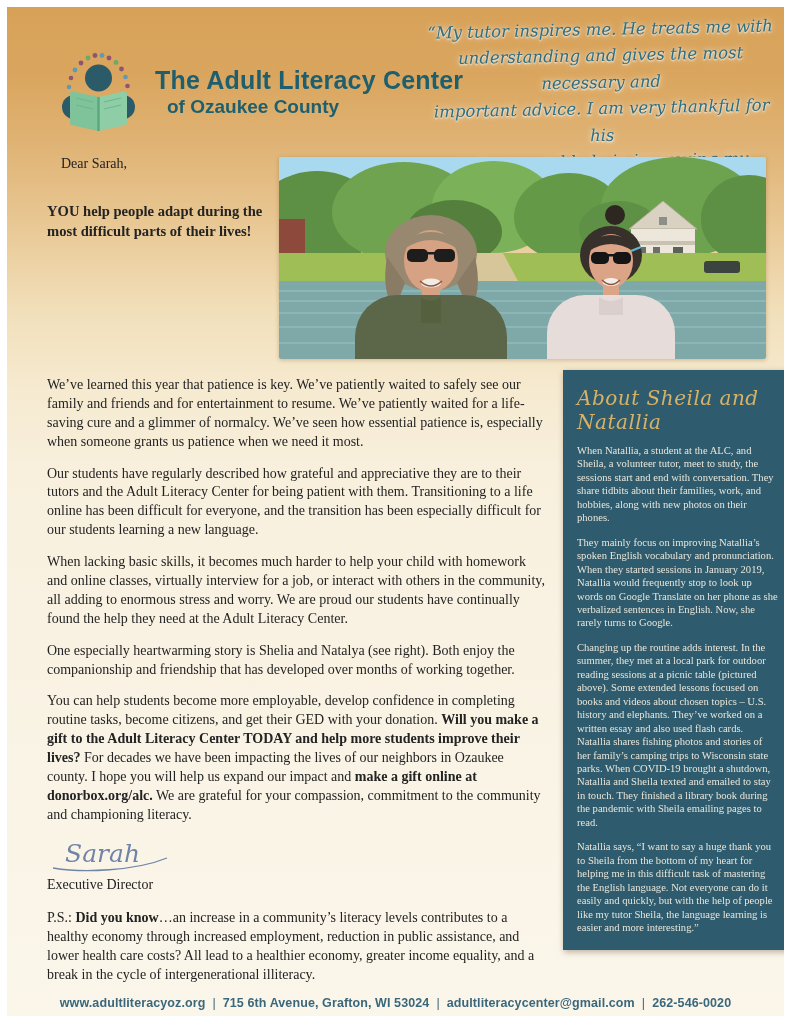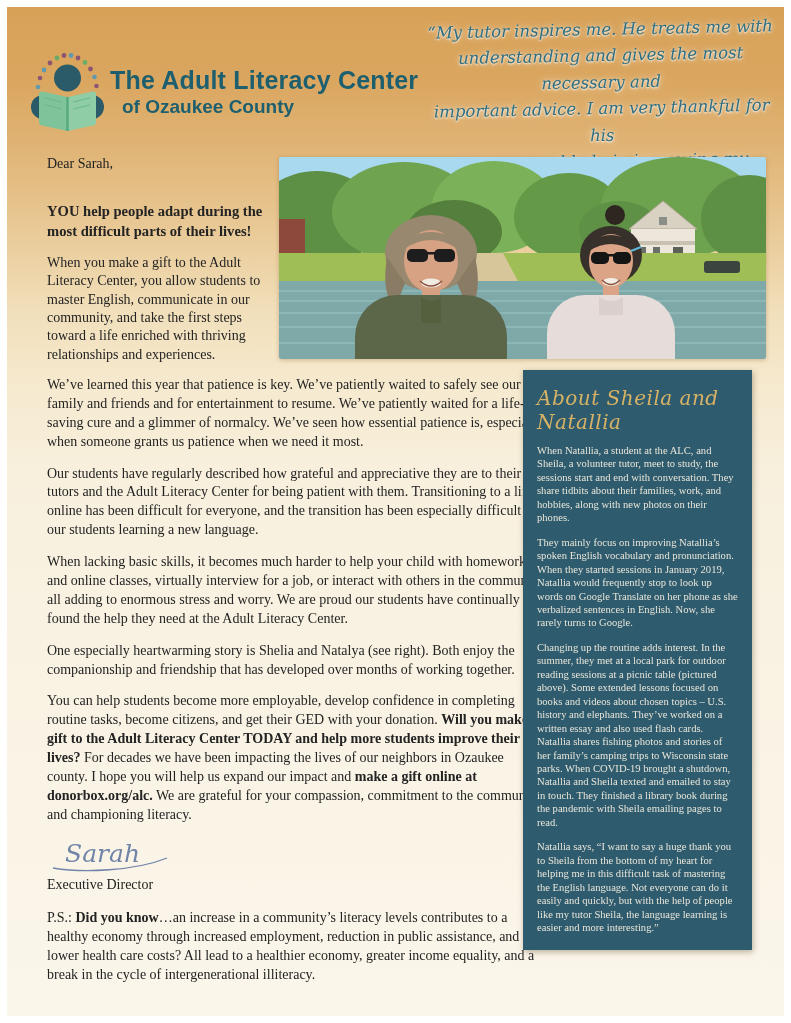--- a/index.html
+++ b/index.html
@@ -11,55 +11,55 @@
     overflow:hidden;
     background:linear-gradient(180deg,
       #d7a158 0%, #daa65f 7%, #e0b476 14%, #e9c996 22%,
       #f1dfba 30%, #f6ead0 38%, #f8f0dd 46%, #f9f2e2 60%,
       #faf4e7 80%, #fbf6ea 100%);
     font-family:"Liberation Serif", serif;
     color:#232323;
   }
 
   
-  .header{position:absolute;left:19px;top:38px;display:flex;align-items:center;justify-content:space-between;}
+  .header{position:absolute;left:50px;top:38px;display:flex;align-items:center;gap:14px;justify-content:space-between;}
   .logo{width:84px;height:94px;}
   .org-name{font-family:"Liberation Sans", sans-serif;color:#1d5f6e;}
   .org-line1{font-size:25px;font-weight:700;letter-spacing:.2px;line-height:1.15;}
   .org-line2{font-size:19px;font-weight:700;line-height:1.25;margin-left:12px;}
 
   .quote{
     position:absolute;top:10px;right:6px;width:352px;
     text-align:center;transform:rotate(-1.2deg);
     font-family:"DejaVu Serif", serif;font-style:italic;
     font-size:16.5px;line-height:1.6;color:#2f6e80;
     text-shadow:0 1px 2px rgba(255,255,255,.95), 0 0 7px rgba(255,255,255,.8);
   }
   .quote-attr{font-size:15px;margin-top:1px;}
 
   
   .photo{position:absolute;left:272px;top:150px;width:487px;height:202px;
     box-shadow:0 1px 4px rgba(120,90,40,.35);overflow:hidden;border-radius:2px;}
 
   
   .greeting-block{position:absolute;left:40px;top:148px;width:230px;font-size:14px;line-height:1.33;}
-  .greeting{margin:0 0 27px 0;}
+  .greeting{margin:0 0 27px 14px;}
   .intro-bold{margin:0 0 13px 0;font-weight:bold;font-size:14.6px;line-height:1.38;}
   .greeting-p{margin:0;line-height:1.31;}
 
   .body-col{position:absolute;left:40px;top:361px;width:500px;font-size:14px;line-height:1.35;}
   .body-col p{margin:8px 0 13px 0;}
   .closing{margin-bottom:2px !important;}
   .signature-wrap{height:36px;margin:2px 0 2px 2px;}
   .signer{line-height:1.3;margin:0 !important;}
   .ps{margin-top:15px !important;}
 
   
   .sidebar{
-    position:absolute;left:516px;top:363px;width:229px;box-sizing:border-box;
+    position:absolute;left:556px;top:363px;width:229px;box-sizing:border-box;
     background:#2e5b6d;padding:14px 14px 16px 14px;
     box-shadow:1px 2px 6px rgba(60,40,10,.35);
     color:#e9e6da;
   }
   .sidebar-title{
     font-family:"DejaVu Serif", serif;font-style:italic;
     font-size:20px;color:#d7b266;margin:2px 0 10px 0;letter-spacing:.5px;
   }
   .sidebar p{font-size:10.6px;line-height:1.27;margin:0 0 11px 0;}
   .sidebar p:last-child{margin-bottom:0;}
@@ -184,21 +184,20 @@
         <path d="M-9,41 Q0,50 9,41" fill="none" stroke="#8d5440" stroke-width="1.4"></path>
         <rect x="-64" y="56" width="128" height="124" rx="38" fill="#e6dcda"></rect>
         <path d="M-12,58 Q0,66 12,58 L12,76 L-12,76 Z" fill="#dbcfcd"></path>
       </g>
     </svg>
   </div>
 
   <div class="greeting-block">
     <p class="greeting">Dear Sarah,</p>
     <p class="intro-bold">YOU help people adapt during the most difficult parts of their lives!</p>
-    <p class="greeting-p">When you make a gift to the Adult Literacy Center, you allow students to master English, communicate in our community, and take the first steps toward a life enriched with thriving relationships and experiences.</p>
   </div>
 
   <div class="body-col">
     <p>We’ve learned this year that patience is key. We’ve patiently waited to safely see our family and friends and for entertainment to resume. We’ve patiently waited for a life-saving cure and a glimmer of normalcy. We’ve seen how essential patience is, especially when someone grants us patience when we need it most.</p>
     <p>Our students have regularly described how grateful and appreciative they are to their tutors and the Adult Literacy Center for being patient with them. Transitioning to a life online has been difficult for everyone, and the transition has been especially difficult for our students learning a new language.</p>
     <p>When lacking basic skills, it becomes much harder to help your child with homework and online classes, virtually interview for a job, or interact with others in the community, all adding to enormous stress and worry. We are proud our students have continually found the help they need at the Adult Literacy Center.</p>
     <p>One especially heartwarming story is Shelia and Natalya (see right). Both enjoy the companionship and friendship that has developed over months of working together.</p>
     <p><span>You can help students become more employable, develop confidence in completing routine tasks, become citizens, and get their GED with your donation. </span><strong>Will you make a gift to the Adult Literacy Center TODAY and help more students improve their lives?</strong><span> For decades we have been impacting the lives of our neighbors in Ozaukee county. I hope you will help us expand our impact and </span><strong>make a gift online at donorbox.org/alc.</strong><span> We are grateful for your compassion, commitment to the community and championing literacy.</span></p>
     <div class="signature-wrap">
       <svg width="130" height="36" viewBox="0 0 130 36">
@@ -211,14 +210,17 @@
   </div>
 
   <div class="sidebar">
     <div class="sidebar-title">About Sheila and Natallia</div>
     <p>When Natallia, a student at the ALC, and Sheila, a volunteer tutor, meet to study, the sessions start and end with conversation. They share tidbits about their families, work, and hobbies, along with new photos on their phones.</p>
     <p>They mainly focus on improving Natallia’s spoken English vocabulary and pronunciation. When they started sessions in January 2019, Natallia would frequently stop to look up words on Google Translate on her phone as she verbalized sentences in English. Now, she rarely turns to Google.</p>
     <p>Changing up the routine adds interest. In the summer, they met at a local park for outdoor reading sessions at a picnic table (pictured above). Some extended lessons focused on books and videos about chosen topics – U.S. history and elephants. They’ve worked on a written essay and also used flash cards. Natallia shares fishing photos and stories of her family’s camping trips to Wisconsin state parks. When COVID-19 brought a shutdown, Natallia and Sheila texted and emailed to stay in touch. They finished a library book during the pandemic with Sheila emailing pages to read.</p>
     <p>Natallia says, “I want to say a huge thank you to Sheila from the bottom of my heart for helping me in this difficult task of mastering the English language. Not everyone can do it easily and quickly, but with the help of people like my tutor Sheila, the language learning is easier and more interesting.”</p>
   </div>
 
+  <div class="footer">
+    <span>www.adultliteracyoz.org</span><span class="sep">|</span><span>715 6th Avenue, Grafton, WI  53024</span><span class="sep">|</span><span>adultliteracycenter@gmail.com</span><span class="sep">|</span><span>262-546-0020</span>
+  </div>
 
 </div>
 
 </body></html>

